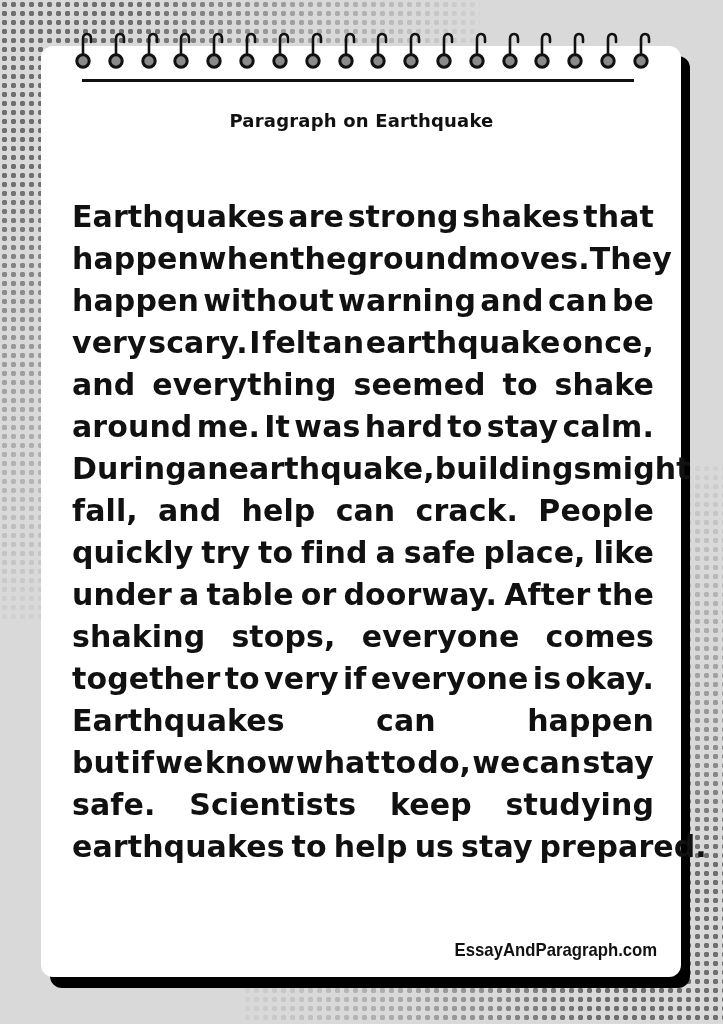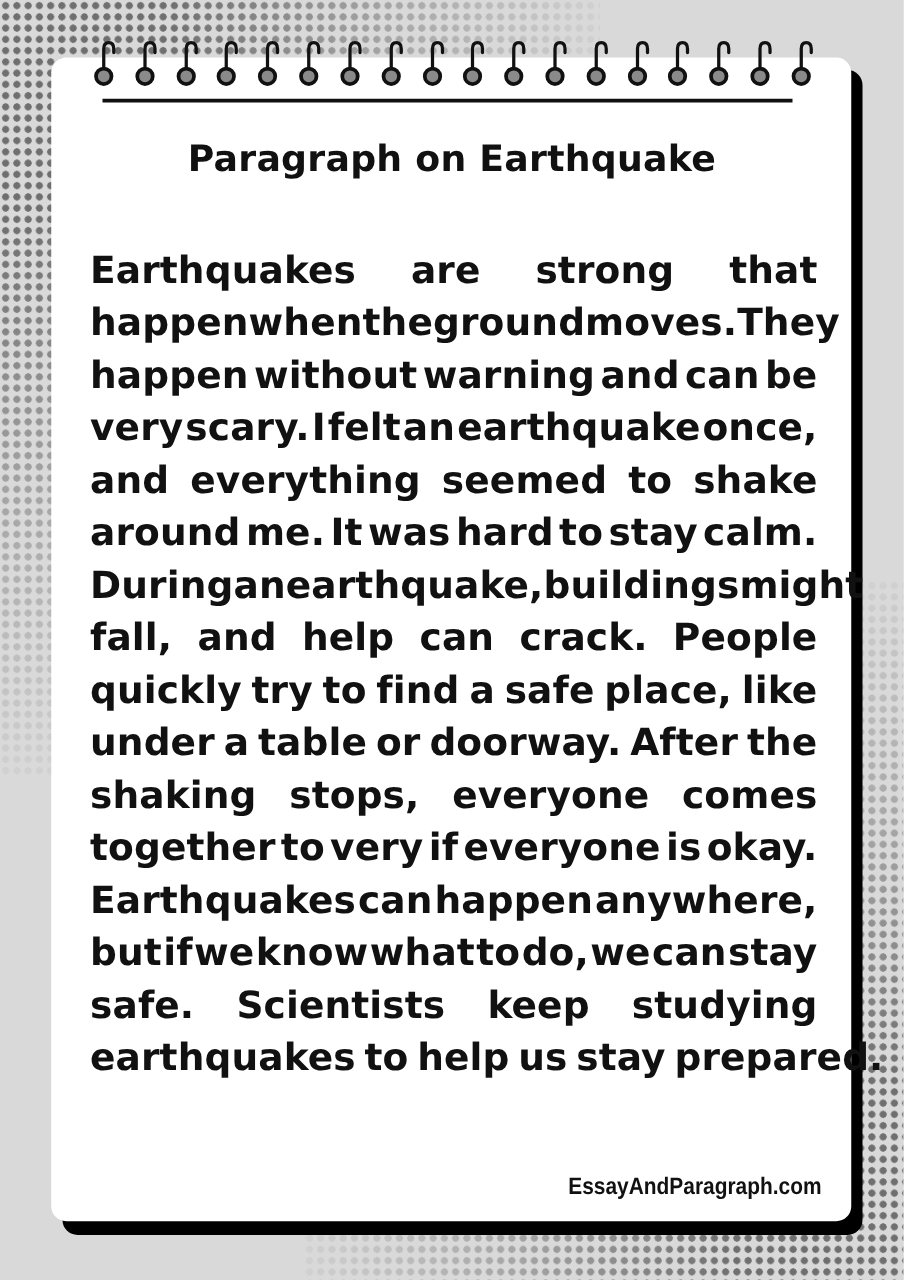--- a/index.html
+++ b/index.html
@@ -36,21 +36,21 @@
     }
     .ring { width: 22px; height: 40px; position: relative; }
     .ring svg { position: absolute; left: 0; top: 0; }
     .rule {
       position: absolute; left: 82px; top: 79px; width: 552px; height: 3px;
       background: #111;
     }
     .title {
       position: absolute; left: 0; top: 110px; width: 723px; text-align: center;
       font-family: "DejaVu Sans", sans-serif; font-weight: bold;
-      font-size: 29px; color: #111; letter-spacing: 0.2px;
+      font-size: 18px; color: #111; letter-spacing: 0.2px;
     }
     .body-text {
       position: absolute; left: 72px; top: 196px; width: 582px;
       font-family: "DejaVu Sans", sans-serif; font-weight: bold;
       font-size: 30px; line-height: 42px; color: #111;
       text-align: justify; letter-spacing: 0.1px;
     }
     .body-text .line { display: block; text-align: justify; text-align-last: justify; white-space: nowrap; }
     .body-text .line.last { text-align-last: left; }
     .line-inner { display: flex; justify-content: space-between; }
@@ -185,20 +185,21 @@
 <div class="rule"></div>
 
 <h1 class="title" style="margin:0;">Paragraph on Earthquake</h1>
 
 <div class="body-text" id="para">
     <span class="line">
       <span class="line-inner">
         <span>Earthquakes</span>
         <span>are</span>
         <span>strong</span>
+        <span>shakes</span>
         <span>that</span>
       </span>
     </span>
     <span class="line">
       <span class="line-inner">
         <span>happen</span>
         <span>when</span>
         <span>the</span>
         <span>ground</span>
         <span>moves.</span>
@@ -306,21 +307,20 @@
         <span>everyone</span>
         <span>is</span>
         <span>okay.</span>
       </span>
     </span>
     <span class="line">
       <span class="line-inner">
         <span>Earthquakes</span>
         <span>can</span>
         <span>happen</span>
-        <span>anywhere,</span>
       </span>
     </span>
     <span class="line">
       <span class="line-inner">
         <span>but</span>
         <span>if</span>
         <span>we</span>
         <span>know</span>
         <span>what</span>
         <span>to</span>

